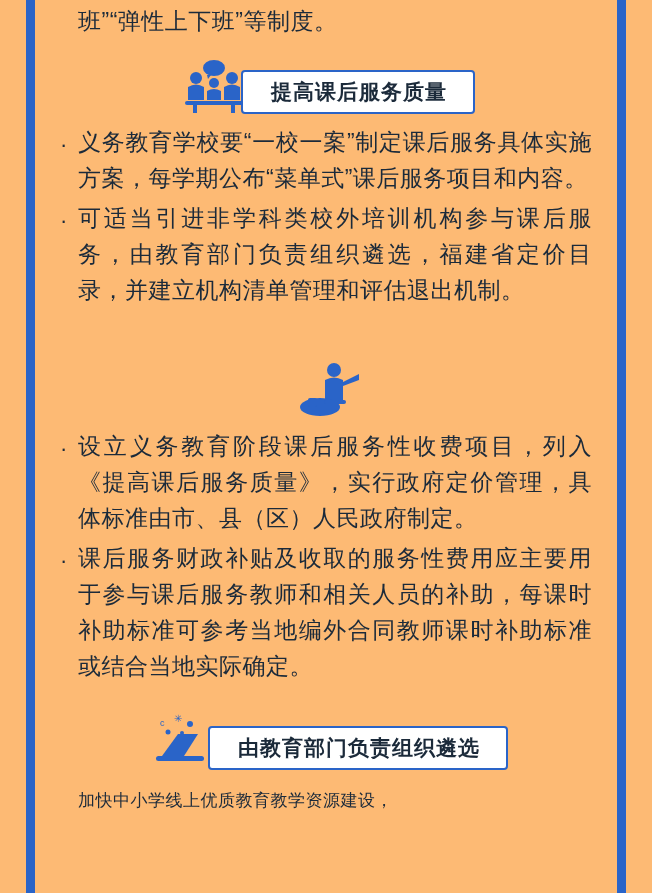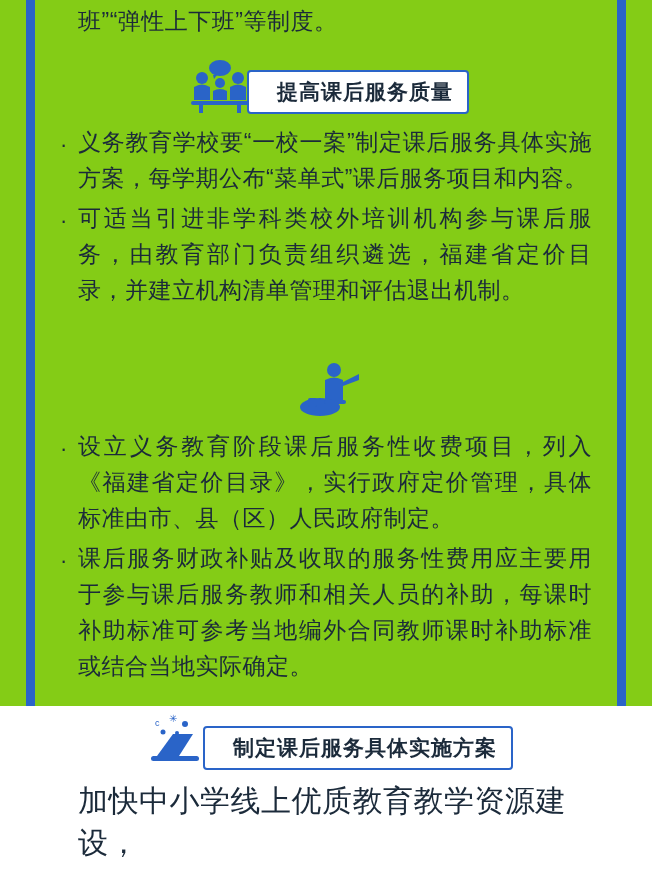--- a/index.html
+++ b/index.html
@@ -10,22 +10,22 @@
   body {
     width: 652px;
     height: 893px;
     font-family: "Liberation Sans", sans-serif;
     overflow: hidden;
     position: relative;
   }
   .page {
     position: relative;
     width: 652px;
-    height: 706px;
-    background: #84cc16;
+    height: 893px;
+    background: #fdba74;
     box-sizing: border-box;
   }
   
   .rail {
     position: absolute;
     top: 0;
     bottom: 0;
     width: 9px;
     background: #2a64c8;
   }
@@ -51,21 +51,21 @@
   .sec-icon {
     width: 74px;
     height: 58px;
     position: relative;
     margin-right: -10px;
     z-index: 3;
   }
   .sec-label {
     border: 2px solid #2a64c8;
     border-radius: 4px;
-    padding: 6px 14px 6px 28px;
+    padding: 6px 26px 6px 28px;
     font-size: 21px;
     font-weight: bold;
     color: #1b2a3a;
     letter-spacing: 1px;
     background: #ffffff;
     position: relative;
     z-index: 1;
     white-space: nowrap;
   }
 
@@ -85,21 +85,21 @@
   }
   .ptext {
     flex: 1 1 auto;
     font-size: 23px;
     line-height: 36px;
     color: #1b2a3a;
     letter-spacing: 0.5px;
     text-align: justify;
   }
   .plain {
-    font-size: 30px;
+    font-size: 17px;
     line-height: 42px;
     color: #1b2a3a;
     letter-spacing: 0.5px;
     margin: 0 0 0 18px;
   }
   .top-cut {
     font-size: 23px;
     line-height: 42px;
     color: #1b2a3a;
     letter-spacing: 0.5px;
@@ -157,40 +157,40 @@
           <path d="M49 22 l16 -8 l0 6 l-16 6 z" fill="#2a64c8"></path>
           <ellipse cx="26" cy="47" rx="20" ry="9" fill="#2a64c8"></ellipse>
           <rect x="14" y="38" width="9" height="9" rx="2" fill="#2a64c8"></rect>
           <rect x="30" y="40" width="22" height="4" rx="2" fill="#2a64c8"></rect>
         </svg>
       </div>
     </div>
 
     <div class="para">
       <div class="dot">·</div>
-      <div class="ptext">设立义务教育阶段课后服务性收费项目，列入《福建省定价目录》，实行政府定价管理，具体标准由市、县（区）人民政府制定。</div>
+      <div class="ptext">设立义务教育阶段课后服务性收费项目，列入《提高课后服务质量》，实行政府定价管理，具体标准由市、县（区）人民政府制定。</div>
     </div>
     <div class="para">
       <div class="dot">·</div>
       <div class="ptext">课后服务财政补贴及收取的服务性费用应主要用于参与课后服务教师和相关人员的补助，每课时补助标准可参考当地编外合同教师课时补助标准或结合当地实际确定。</div>
     </div>
 
     <div class="spacer-sm"></div>
 
     <div class="section-head">
       <div class="sec-icon">
         <svg viewBox="0 0 74 58" width="74" height="58" xmlns="http://www.w3.org/2000/svg">
           <text x="16" y="14" font-size="9" fill="#2a64c8" font-family="Liberation Sans, sans-serif">c</text>
           <text x="30" y="10" font-size="10" fill="#2a64c8" font-family="Liberation Sans, sans-serif">✳</text>
           <circle cx="46" cy="12" r="3" fill="#2a64c8"></circle>
           <circle cx="24" cy="20" r="2.5" fill="#2a64c8"></circle>
           <circle cx="38" cy="21" r="2" fill="#2a64c8"></circle>
           <polygon points="18,44 34,22 54,22 40,44" fill="#2a64c8"></polygon>
           <rect x="12" y="44" width="48" height="5" rx="2.5" fill="#2a64c8"></rect>
         </svg>
       </div>
-      <div class="sec-label">制定课后服务具体实施方案</div>
+      <div class="sec-label">由教育部门负责组织遴选</div>
     </div>
 
     <div class="plain">加快中小学线上优质教育教学资源建设，</div>
 
   </div>
 </div>
 
 </body></html>

